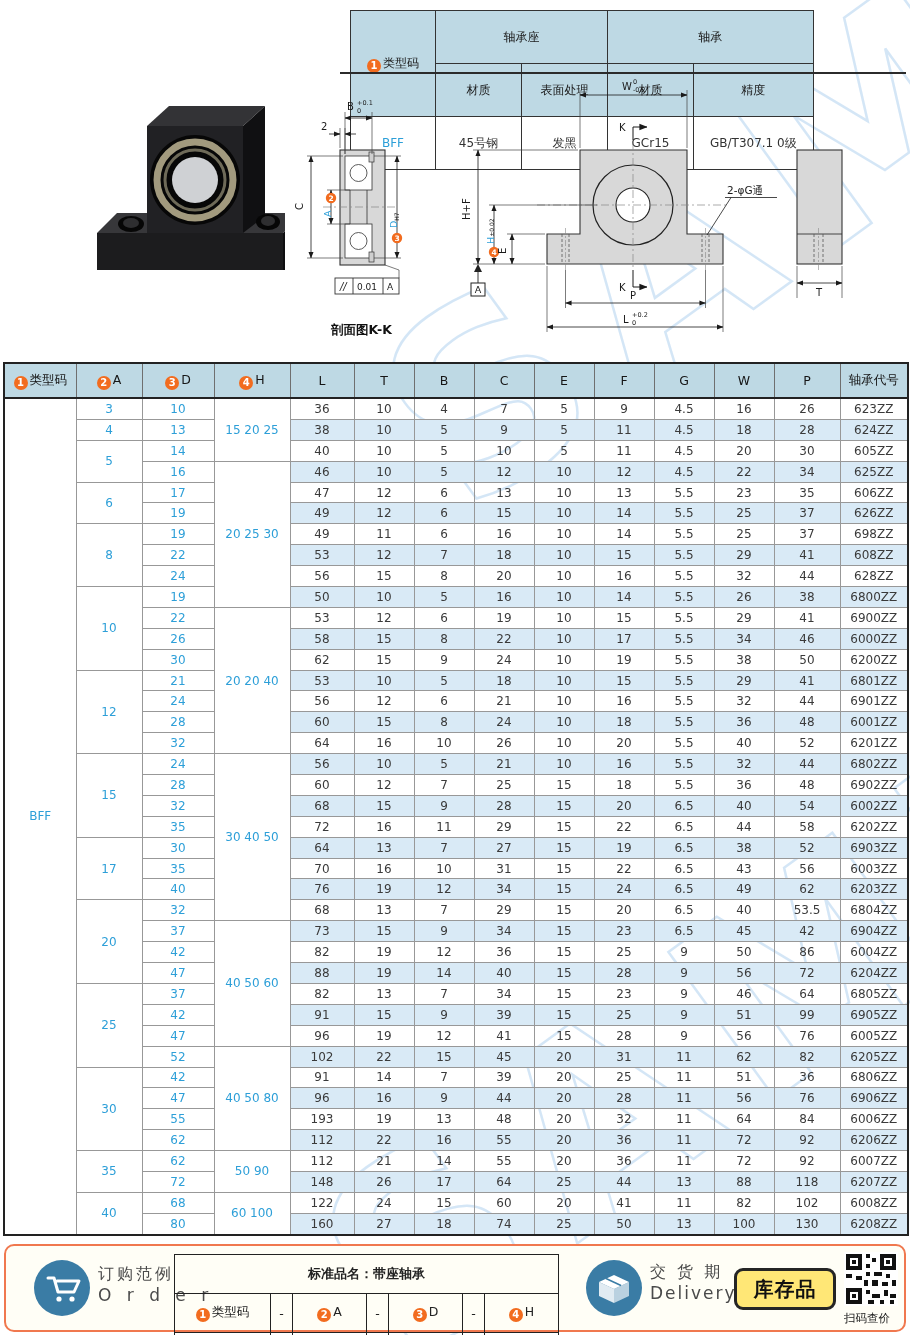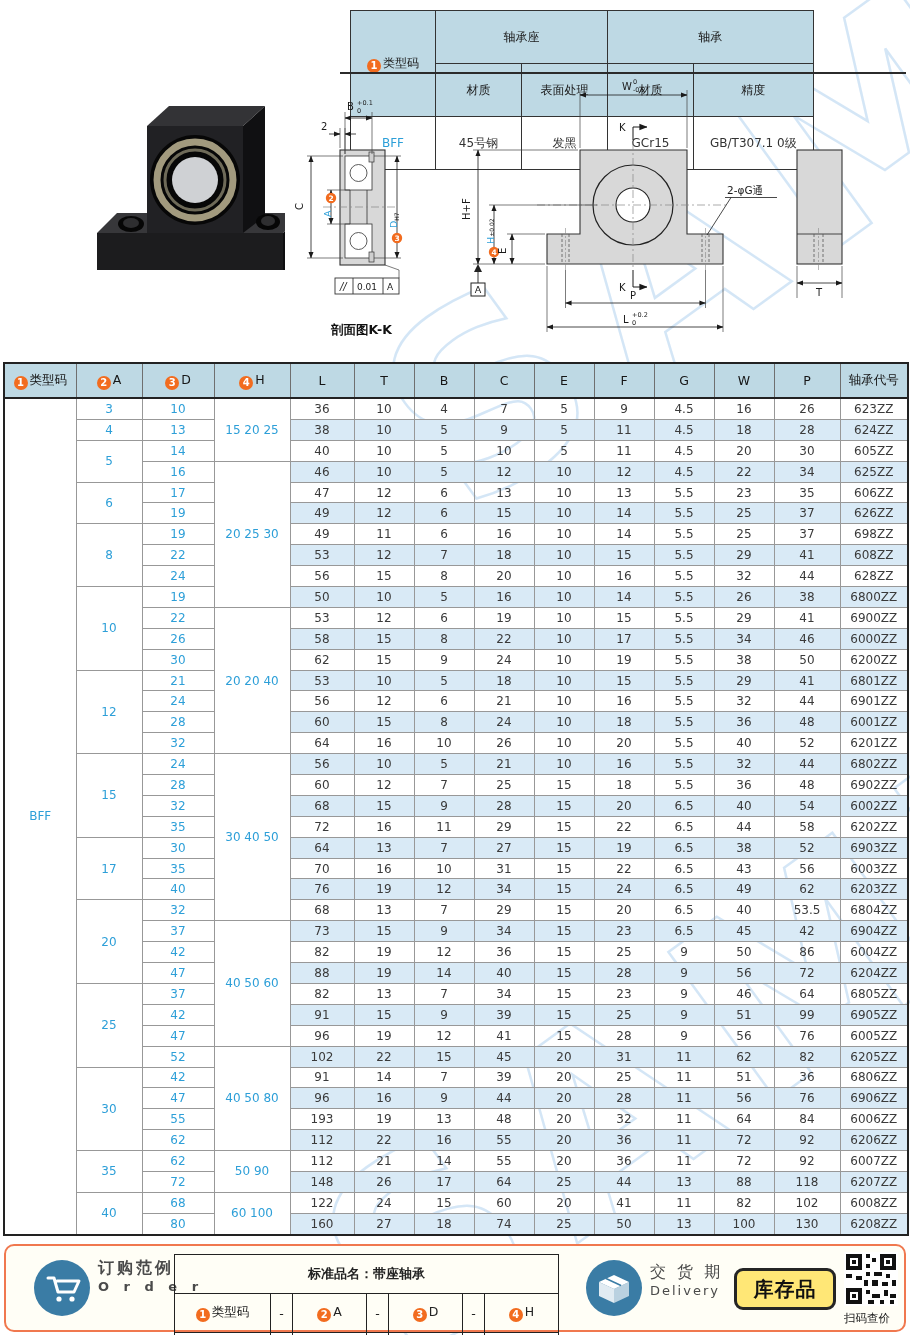--- a/index.html
+++ b/index.html
@@ -32,21 +32,21 @@
   #drawSvg{position:absolute;left:285px;top:78px;}
   #photoSvg{position:absolute;left:35px;top:40px;}
   .dimtxt{font-size:10px;fill:#1a1a1a;}
   .smalltxt{font-size:6.5px;fill:#1a1a1a;}
   .bluetxt{fill:#2d9fd8;}
   
   #footer{position:absolute;left:4px;top:1244px;width:898px;height:84px;background:#fffef6;
       border:2px solid #f0784f;border-radius:10px;}
   .ficon{position:absolute;width:56px;height:56px;border-radius:50%;background:#3a7ca5;}
   .ftitle{font-size:16px;letter-spacing:3px;color:#4a4a4a;}
-  .fsub{font-size:13px;letter-spacing:5px;color:#4a4a4a;}
+  .fsub{font-size:17px;letter-spacing:5px;color:#4a4a4a;}
   #orderTable{position:absolute;left:168px;top:8px;border-collapse:collapse;table-layout:fixed;}
   #orderTable td{border:1px solid #222;text-align:center;font-size:12.5px;padding:8px;
       height:22px;white-space:nowrap;}
   #orderTable .ttl{font-weight:bold;font-size:13px;}
   #stockBadge{position:absolute;left:728px;top:22px;width:96px;height:36px;background:#ffe776;
       border:3px solid #252525;border-radius:9px;font-size:20px;font-weight:bold;color:#111;
       text-align:center;line-height:36px;letter-spacing:1px;}
   #qrWrap{position:absolute;left:838px;top:6px;width:58px;text-align:left;}
   #qrCap{font-size:11.5px;color:#222;margin-top:1px;}
 </style>
@@ -843,21 +843,21 @@
 
   <div id="footer">
 
     <div class="ficon" style="left:28px;top:14px;">
       <svg width="56" height="56" viewBox="0 0 56 56">
         <path d="M14 18 h6 l4 14 h16 l5 -11 h-22" fill="none" stroke="#fff" stroke-width="3" stroke-linejoin="round" stroke-linecap="round"></path>
         <circle cx="25" cy="39" r="2.6" fill="#fff"></circle>
         <circle cx="38" cy="39" r="2.6" fill="#fff"></circle>
       </svg>
     </div>
-    <div style="position:absolute;left:92px;top:12px;font-weight:bold;">
+    <div style="position:absolute;left:92px;top:18px;">
       <div class="ftitle">订购范例</div>
       <div class="fsub">O r d e r</div>
     </div>
     <table id="orderTable">
       <colgroup>
           <col style="width:96px">
           <col style="width:22px">
           <col style="width:74px">
           <col style="width:22px">
           <col style="width:74px">

